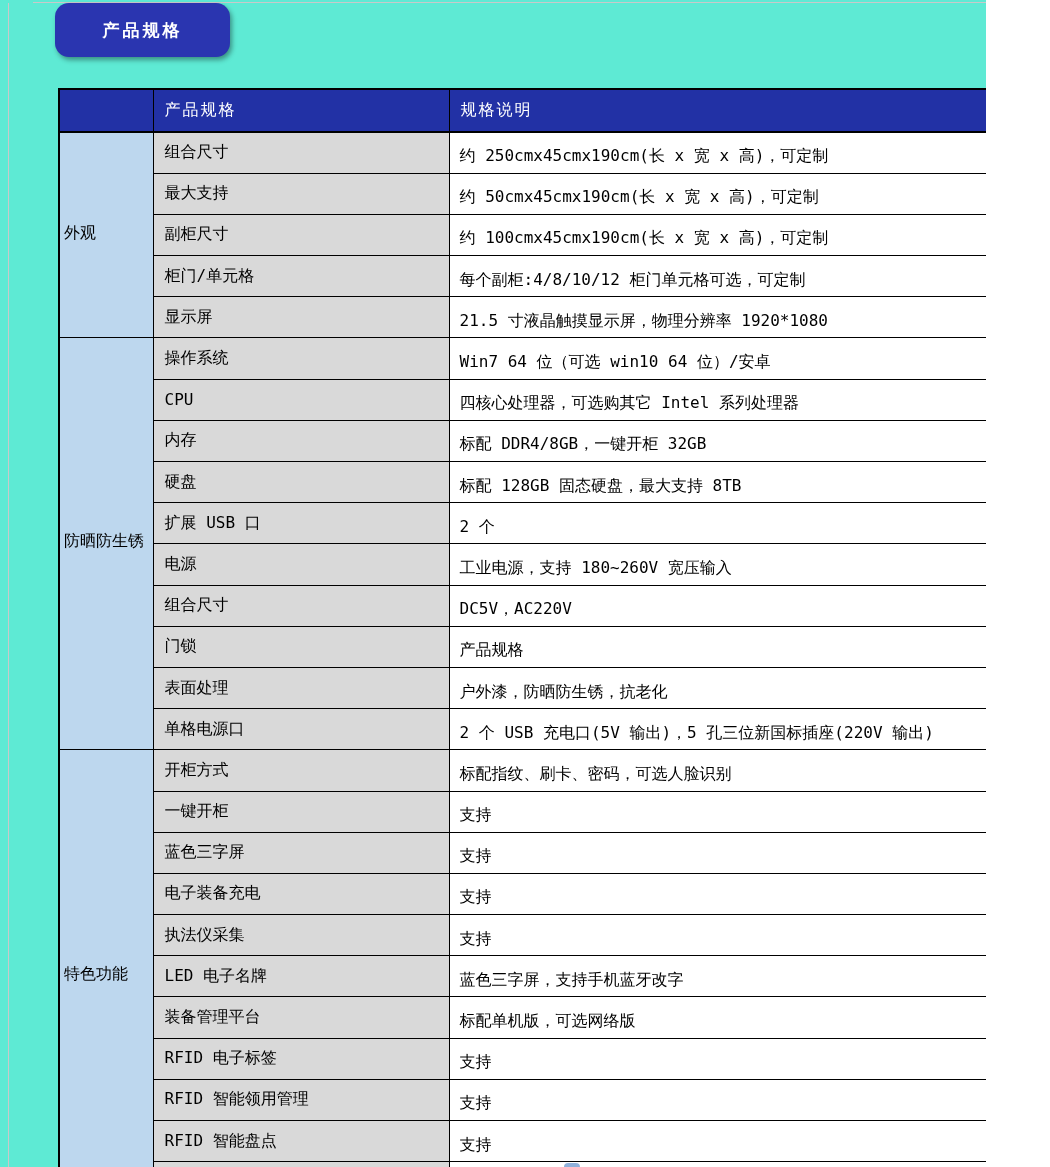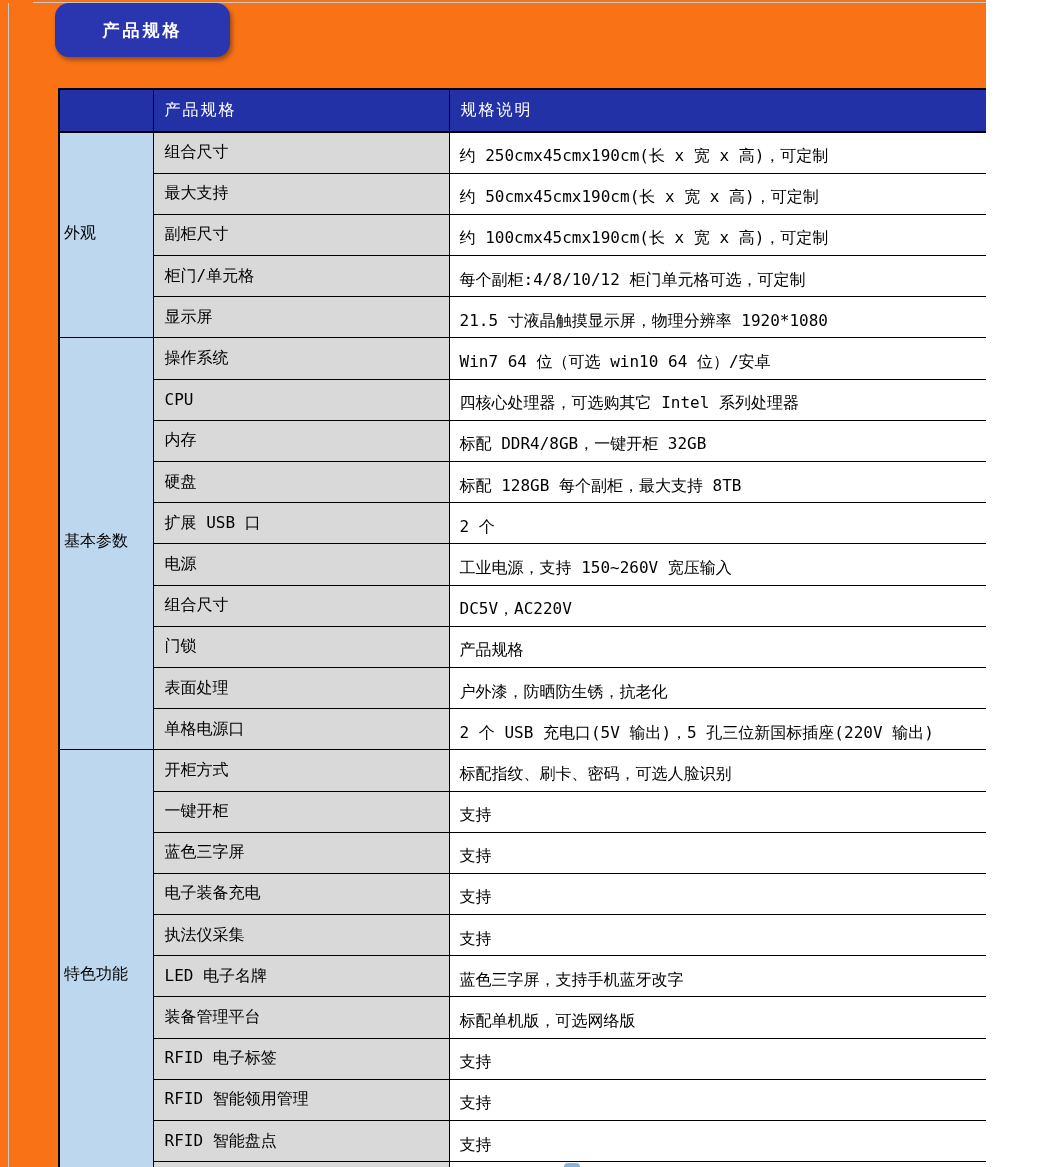--- a/index.html
+++ b/index.html
@@ -1,17 +1,17 @@
 <!DOCTYPE html>
 <html><head>
 <meta charset="utf-8">
 <style>
   html,body{margin:0;padding:0;background:#ffffff;}
   body{width:1050px;height:1167px;overflow:hidden;font-family:"Liberation Sans",sans-serif;color:#000;}
-  .page{position:relative;width:986px;height:1167px;overflow:hidden;background:#f97316;}
+  .page{position:relative;width:986px;height:1167px;overflow:hidden;background:#5eead4;}
 
   
   .page-edge-v{position:absolute;left:8px;top:3px;width:1px;height:1164px;background:#c9c9c9;}
   .page-edge-h{position:absolute;left:33px;top:2px;width:1017px;height:1px;background:#c9c9c9;}
 
   
   .tab-button{
     position:absolute;left:55px;top:3px;width:175px;height:54px;
     background:#2a35b0;border-radius:14px;
     color:#fff;font-size:17px;font-weight:bold;letter-spacing:3px;
@@ -89,43 +89,43 @@
         </tr>
         <tr>
           <td class="name-cell">柜门/单元格</td>
           <td class="value-cell">每个副柜:4/8/10/12 柜门单元格可选，可定制</td>
         </tr>
         <tr>
           <td class="name-cell">显示屏</td>
           <td class="value-cell">21.5 寸液晶触摸显示屏，物理分辨率 1920*1080</td>
         </tr>
         <tr>
-          <td class="group-cell" rowspan="10">基本参数</td>
+          <td class="group-cell" rowspan="10">防晒防生锈</td>
           <td class="name-cell">操作系统</td>
           <td class="value-cell">Win7 64 位（可选 win10 64 位）/安卓</td>
         </tr>
         <tr>
           <td class="name-cell">CPU</td>
           <td class="value-cell">四核心处理器，可选购其它 Intel 系列处理器</td>
         </tr>
         <tr>
           <td class="name-cell">内存</td>
           <td class="value-cell">标配 DDR4/8GB，一键开柜 32GB</td>
         </tr>
         <tr>
           <td class="name-cell">硬盘</td>
-          <td class="value-cell">标配 128GB 每个副柜，最大支持 8TB</td>
+          <td class="value-cell">标配 128GB 固态硬盘，最大支持 8TB</td>
         </tr>
         <tr>
           <td class="name-cell">扩展 USB 口</td>
           <td class="value-cell">2 个</td>
         </tr>
         <tr>
           <td class="name-cell">电源</td>
-          <td class="value-cell">工业电源，支持 150~260V 宽压输入</td>
+          <td class="value-cell">工业电源，支持 180~260V 宽压输入</td>
         </tr>
         <tr>
           <td class="name-cell">组合尺寸</td>
           <td class="value-cell">DC5V，AC220V</td>
         </tr>
         <tr>
           <td class="name-cell">门锁</td>
           <td class="value-cell">产品规格</td>
         </tr>
         <tr>

